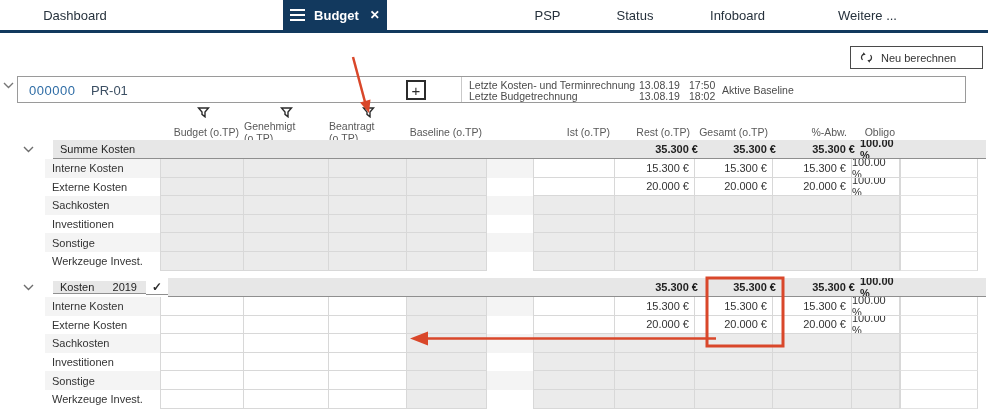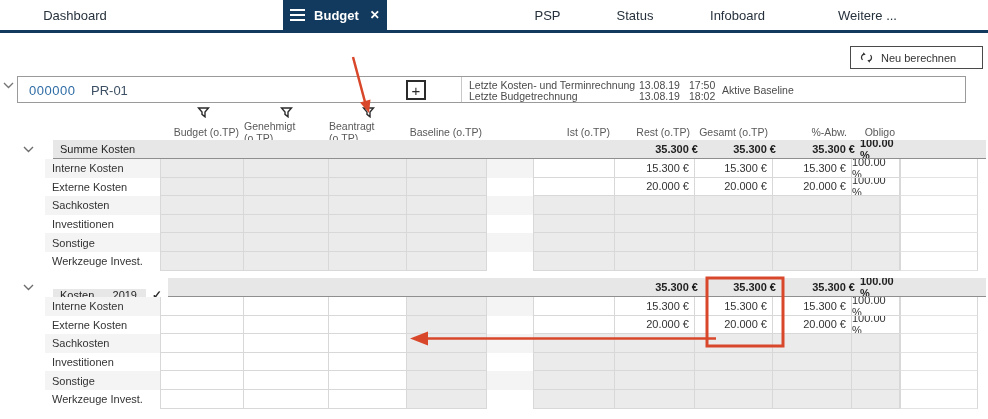--- a/index.html
+++ b/index.html
@@ -58,21 +58,21 @@
   .dis { background:#ebebeb; }
   .obl { background:#fff; border-left:1px solid #d8d8d8; border-right:1px solid #d8d8d8; border-bottom:1px solid #e3e3e3; }
 
   .band { background:#e7e7e7; border-bottom:1px solid #8f8f8f; }
   .band.num { font-weight:bold; color:#1f1f1f; }
   .band-title { padding-left:7px; color:#1f1f1f; }
 
   .chev-cell { display:flex; align-items:center; padding-left:15px; }
   .chev { color:#6d6d6d; cursor:pointer; display:flex; }
 
-  .kcell { display:flex; height:100%;margin-top:8px; }
+  .kcell { display:flex; height:100%; }
   .kbox { width:93px; background:#e7e7e7; border-bottom:1px solid #8f8f8f; display:flex; align-items:center;
           justify-content:space-between; padding:0 9px 0 7px; color:#1f1f1f; font-size:11px; }
   .kcheck { flex:1; background:#fff; border-bottom:1px solid #8f8f8f; display:flex; align-items:center;
             justify-content:center; font-size:12px; font-weight:bold; color:#2b2b2b; cursor:pointer; }
 
   
   .annot { position:absolute; left:0; top:0; width:988px; height:419px; pointer-events:none; z-index:50; }
 </style>
 </head>
 <body>

